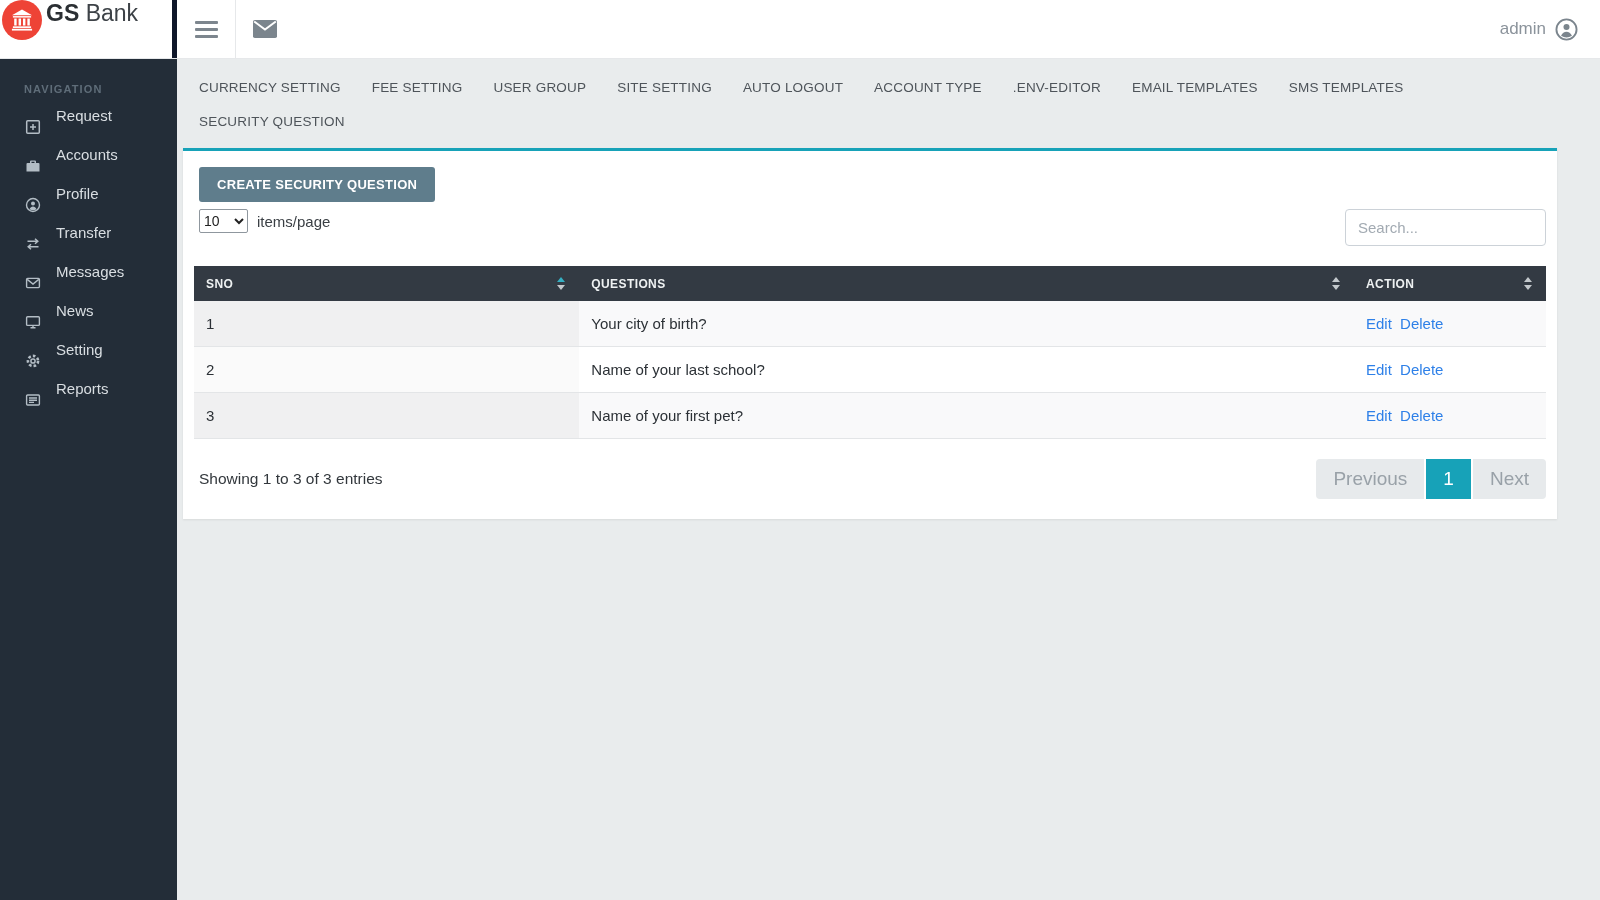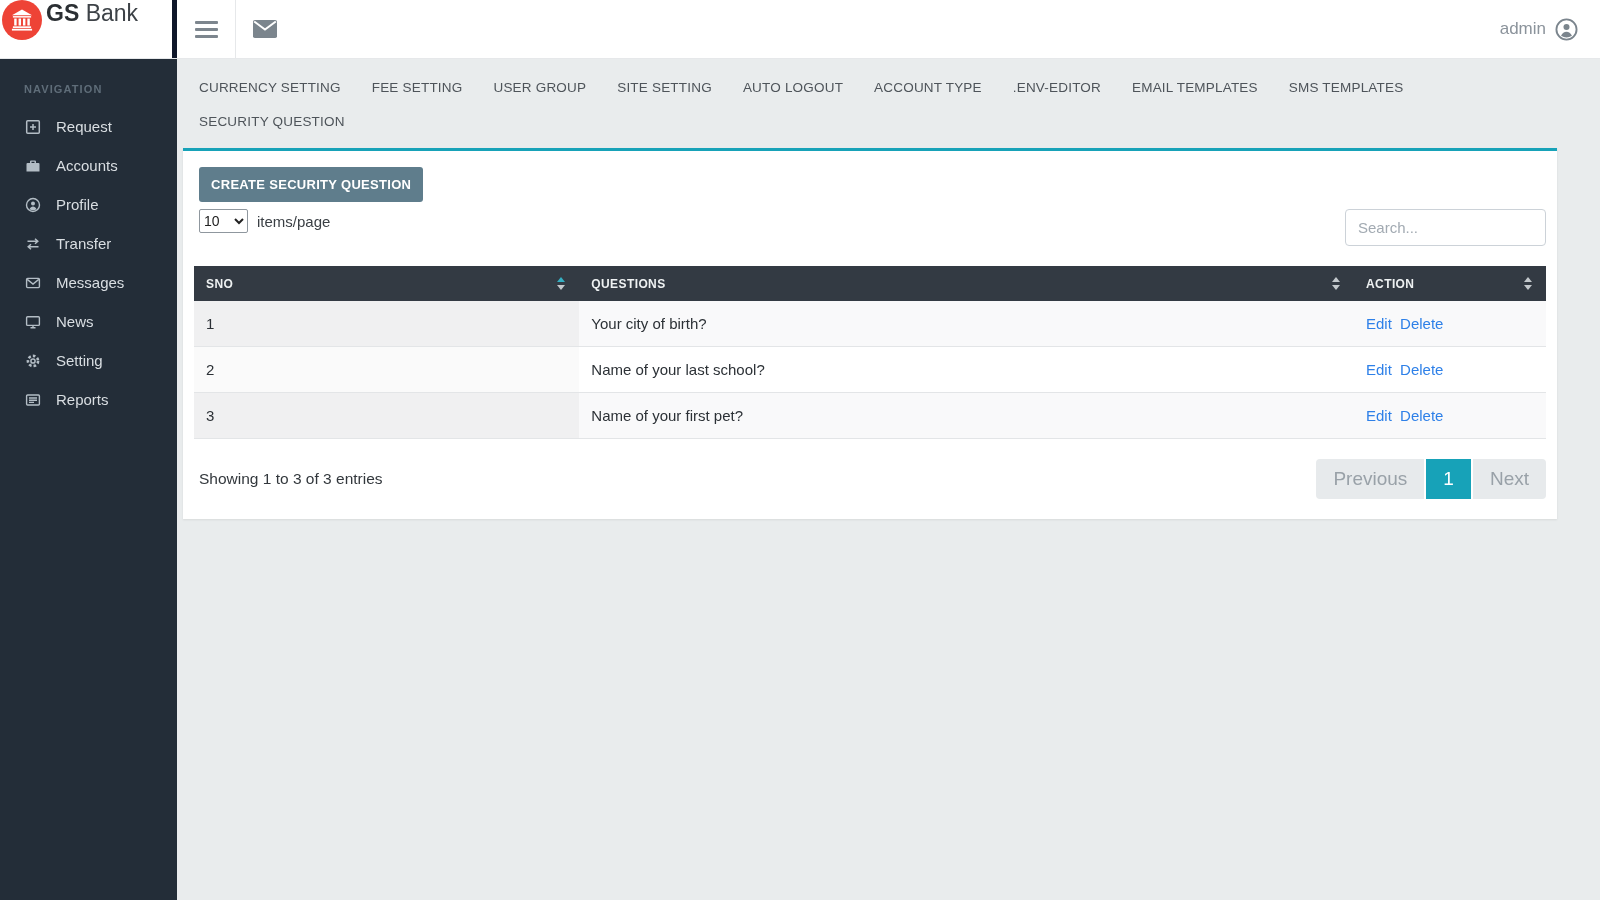--- a/index.html
+++ b/index.html
@@ -26,37 +26,37 @@
   .hamburger i { display:block; width:23px; height:3px; background:#7d868e; border-radius:1px; }
   .envelope { color:#7b858d; }
   .topbar-right { margin-left:auto; display:flex; align-items:center; gap:9px; padding-right:22px; }
   .admin-label { font-size:17px; color:#8b939b; }
   .avatar { color:#7b858d; display:flex; }
 
   
   .sidebar { grid-area:sidebar; background:var(--sidebar_bg,#232d38); padding-top:12px; }
   .nav-caption { font-size:11px; font-weight:700; letter-spacing:1.1px; color:#5f6d79;
     padding:12px 0 12px 24px; }
-  .nav-item { display:flex; align-items:center; height:39px; padding-left:24px;
+  .nav-item { display:flex; height:39px; padding-left:24px;
     cursor:pointer; color:#b3bdc5; }
   .nav-item .ic { width:17px; display:flex; justify-content:center; align-items:center; font-size:15px; }
   .nav-item .lbl { margin-left:15px; font-size:15px; color:#d9dee2; }
 
   
   .main { grid-area:main; background:#e9eced; }
   .tabs { padding:21px 40px 0 22px; }
   .tabs-row { display:flex; gap:31px; margin-bottom:19px; }
   .tab { font-size:13.5px; color:#4e545a; letter-spacing:.2px; cursor:pointer; white-space:nowrap; }
 
   .card { margin:0 43px 0 6px; background:#fff; border-top:3px solid var(--accent,#17a2b8);
     box-shadow:0 1px 2px rgba(0,0,0,.08); padding:16px 11px 20px 11px; }
 
   .create-btn { display:inline-block; background:var(--button_slate,#5f7d8c); color:#fff;
     font-size:13px; font-weight:600; letter-spacing:.3px; border:none; border-radius:3px;
-    padding:10px 12px; margin-left:5px; cursor:pointer;
+    padding:10px 18px; margin-left:5px; cursor:pointer;
     font-family:"Liberation Sans","DejaVu Sans",sans-serif; }
   .toolbar-row { display:flex; justify-content:space-between; align-items:flex-start; margin-top:7px; }
   .pagesize { display:flex; align-items:center; gap:9px; margin-left:5px; }
   .pagesize select { width:49px; height:24px; font-size:14px; border:1px solid #8f979e;
     border-radius:2px; background:#fff; color:#222;
     font-family:"Liberation Sans","DejaVu Sans",sans-serif; }
   .pagesize-label { font-size:15px; color:#3a3f44; }
   .search-input { width:201px; height:37px; border:1px solid #ccd2d8; border-radius:4px;
     padding:0 12px; font-size:15px; color:#c2410c;
     font-family:"Liberation Sans","DejaVu Sans",sans-serif; }

